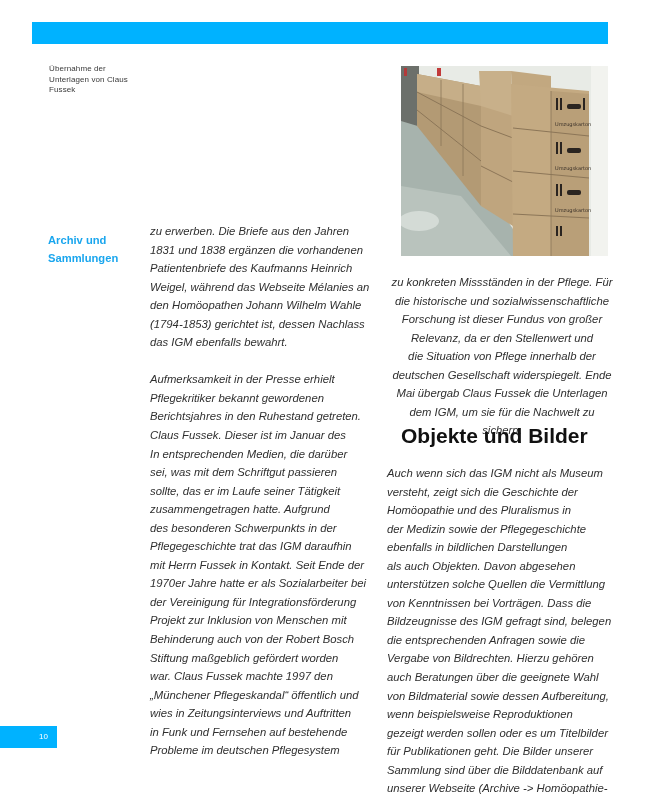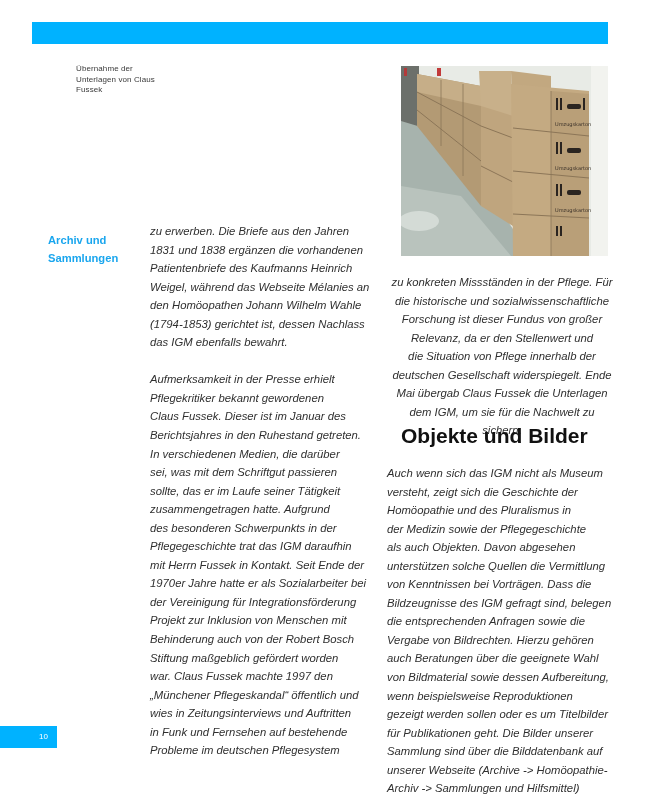--- a/index.html
+++ b/index.html
@@ -25,21 +25,20 @@
   }
   .caption {
     position: absolute;
     left: 49px;
     top: 64px;
     width: 110px;
     font-size: 8px;
     line-height: 10.5px;
     color: #3a3a3a;
     letter-spacing: 0.1px;
-    margin-left: 27px;
   }
   .caption span { display: block; }
   .photo {
     position: absolute;
     left: 401px;
     top: 66px;
     width: 207px;
     height: 190px;
     overflow: hidden;
     background: #d9dcd6;
@@ -185,23 +184,23 @@
     <span class="line">Patientenbriefe des Kaufmanns Heinrich</span>
     <span class="line">Weigel, während das Webseite Mélanies an</span>
     <span class="line">den Homöopathen Johann Wilhelm Wahle</span>
     <span class="line">(1794-1853) gerichtet ist, dessen Nachlass</span>
     <span class="line">das IGM ebenfalls bewahrt.</span>
   </div>
   <span class="gap"></span>
   <div>
     <span class="line">Aufmerksamkeit in der Presse erhielt</span>
     <span class="line">Pflegekritiker bekannt gewordenen</span>
+    <span class="line">Berichtsjahres in den Ruhestand getreten.</span>
     <span class="line">Claus Fussek. Dieser ist im Januar des</span>
-    <span class="line">Berichtsjahres in den Ruhestand getreten.</span>
-    <span class="line">In verschiedenen Medien, die darüber</span>
+    <span class="line">In entsprechenden Medien, die darüber</span>
     <span class="line">sei, was mit dem Schriftgut passieren</span>
     <span class="line">sollte, das er im Laufe seiner Tätigkeit</span>
     <span class="line">zusammengetragen hatte. Aufgrund</span>
     <span class="line">des besonderen Schwerpunkts in der</span>
     <span class="line">Pflegegeschichte trat das IGM daraufhin</span>
     <span class="line">mit Herrn Fussek in Kontakt. Seit Ende der</span>
     <span class="line">1970er Jahre hatte er als Sozialarbeiter bei</span>
     <span class="line">der Vereinigung für Integrationsförderung</span>
     <span class="line">Projekt zur Inklusion von Menschen mit</span>
     <span class="line">Behinderung auch von der Robert Bosch</span>
@@ -230,20 +229,21 @@
 </div>
 
 <div class="section-heading">Objekte und Bilder</div>
 
 <div class="col col-right-b">
   <div>
     <span class="line">Auch wenn sich das IGM nicht als Museum</span>
     <span class="line">versteht, zeigt sich die Geschichte der</span>
     <span class="line">Homöopathie und des Pluralismus in</span>
     <span class="line">der Medizin sowie der Pflegegeschichte</span>
+    <span class="line">ebenfalls in bildlichen Darstellungen</span>
     <span class="line">als auch Objekten. Davon abgesehen</span>
     <span class="line">unterstützen solche Quellen die Vermittlung</span>
     <span class="line">von Kenntnissen bei Vorträgen. Dass die</span>
     <span class="line">Bildzeugnisse des IGM gefragt sind, belegen</span>
     <span class="line">die entsprechenden Anfragen sowie die</span>
     <span class="line">Vergabe von Bildrechten. Hierzu gehören</span>
     <span class="line">auch Beratungen über die geeignete Wahl</span>
     <span class="line">von Bildmaterial sowie dessen Aufbereitung,</span>
     <span class="line">wenn beispielsweise Reproduktionen</span>
     <span class="line">gezeigt werden sollen oder es um Titelbilder</span>

